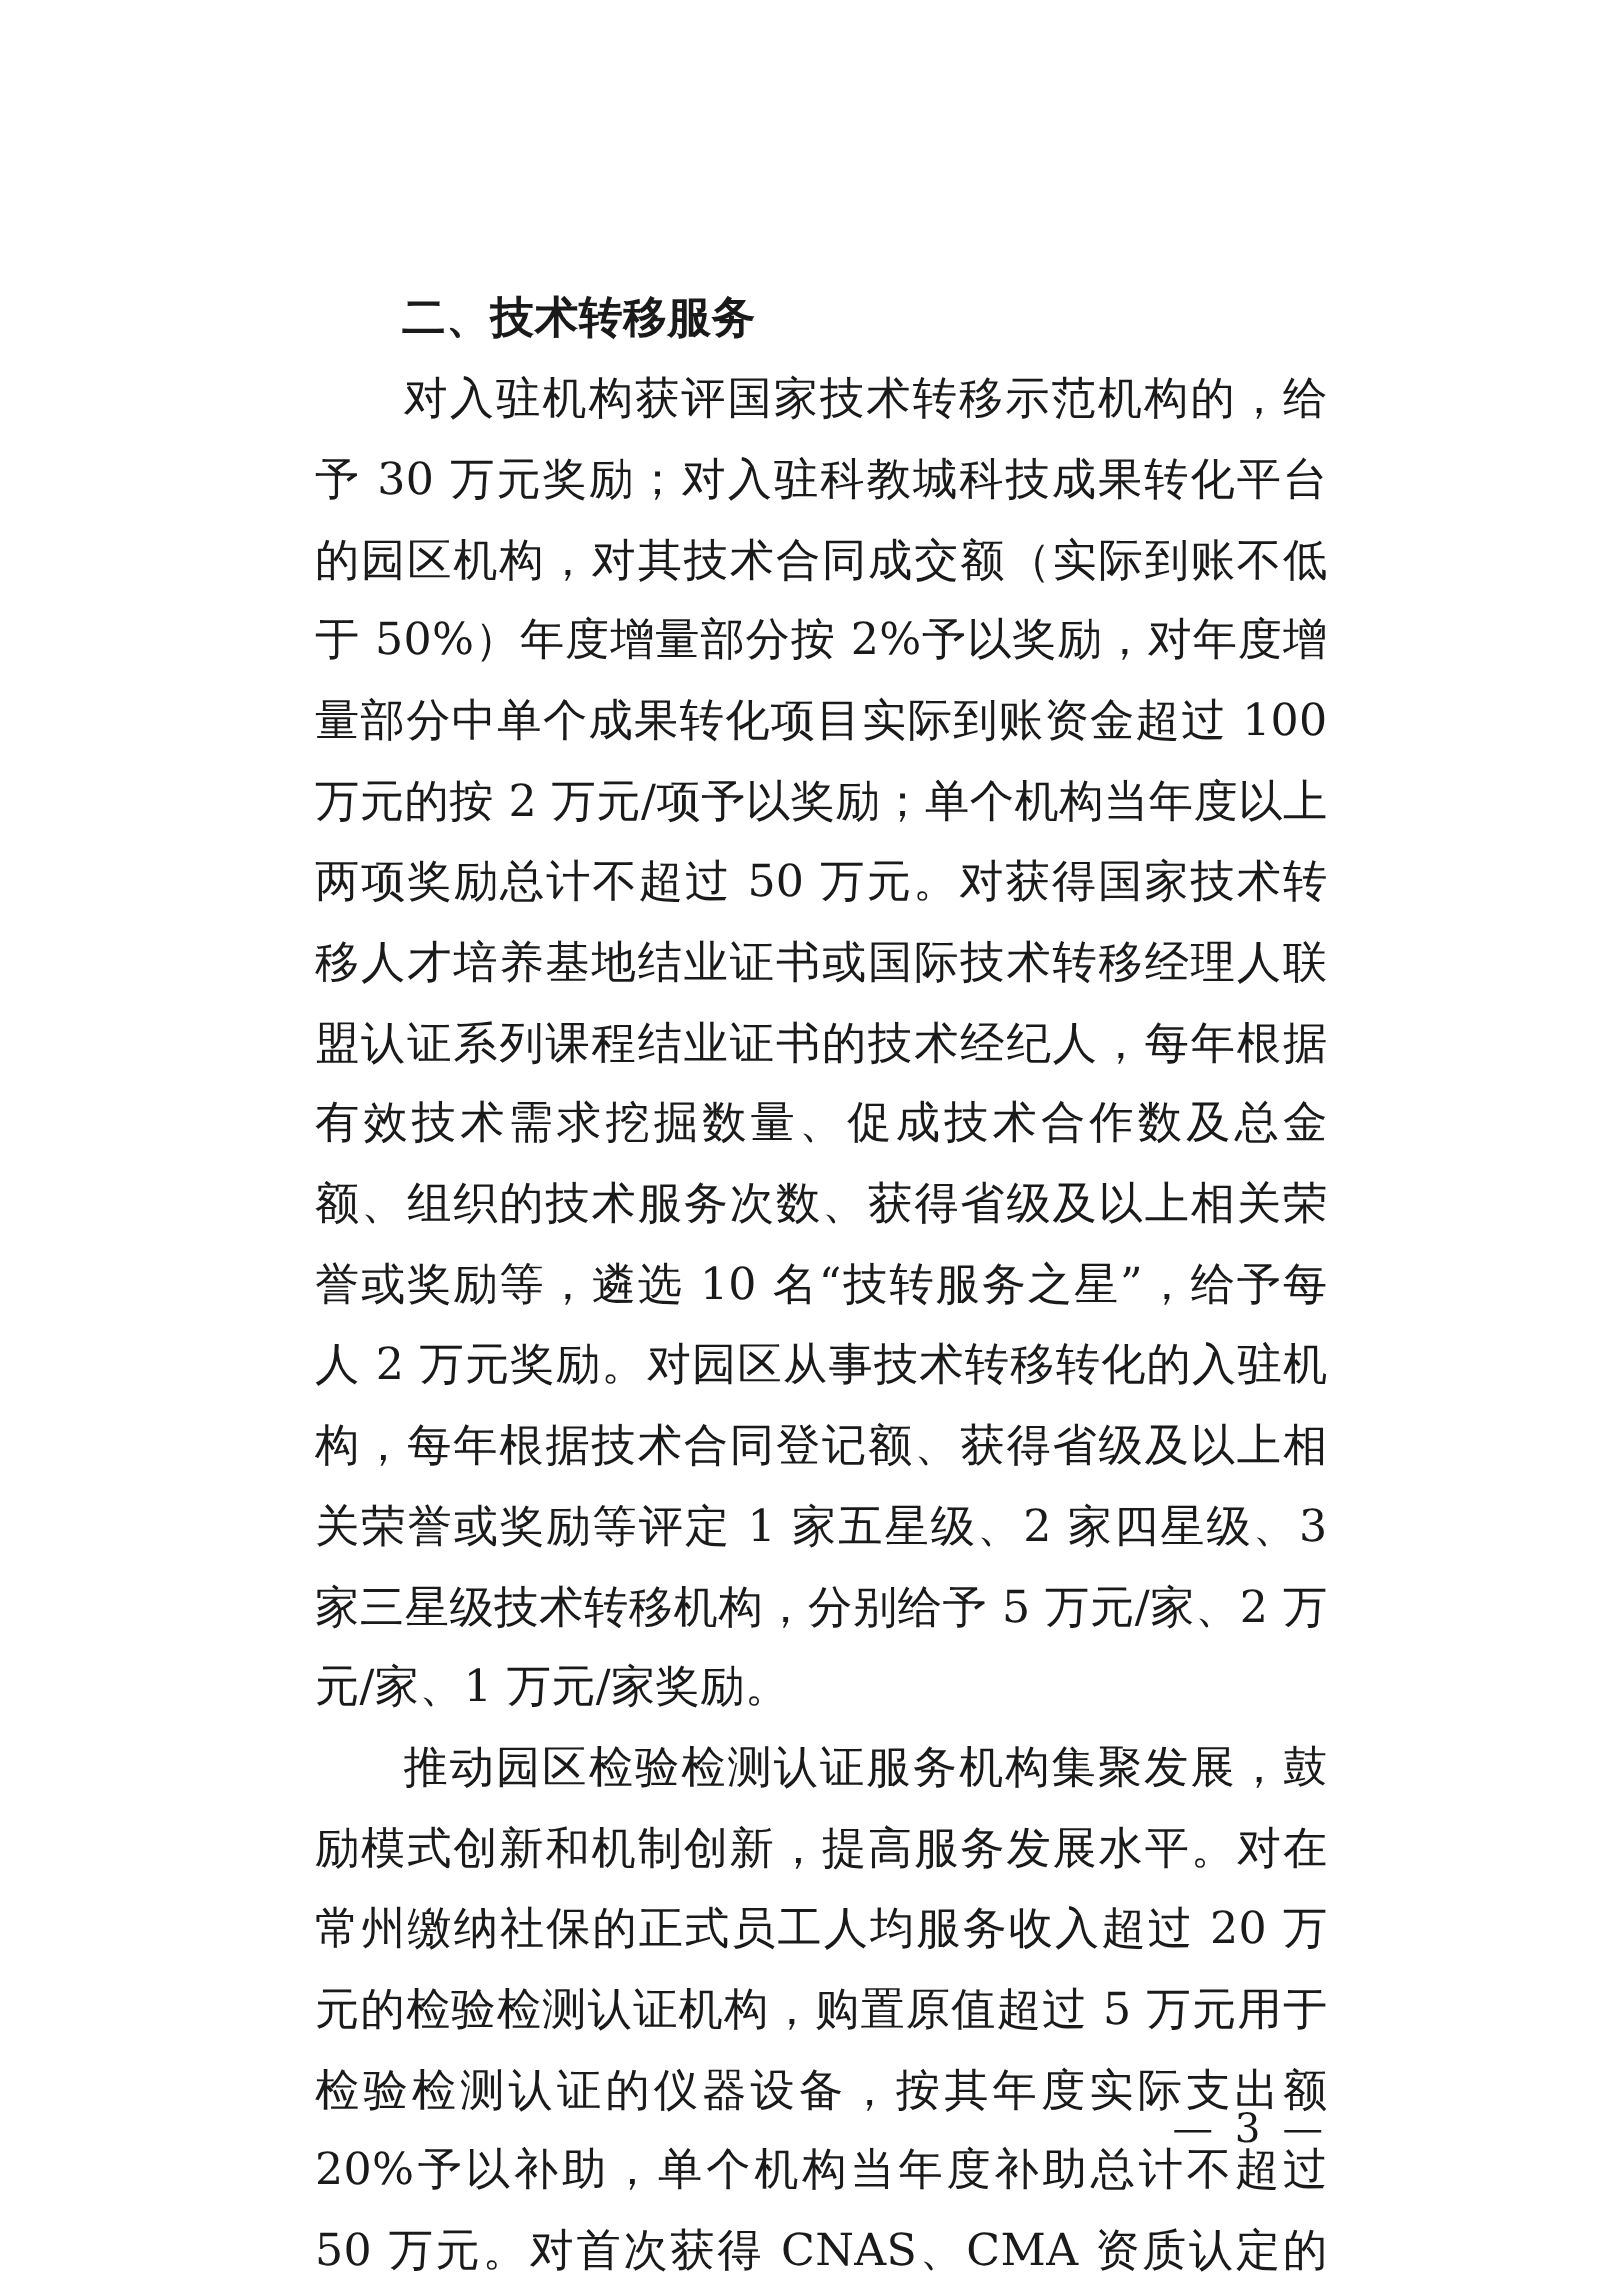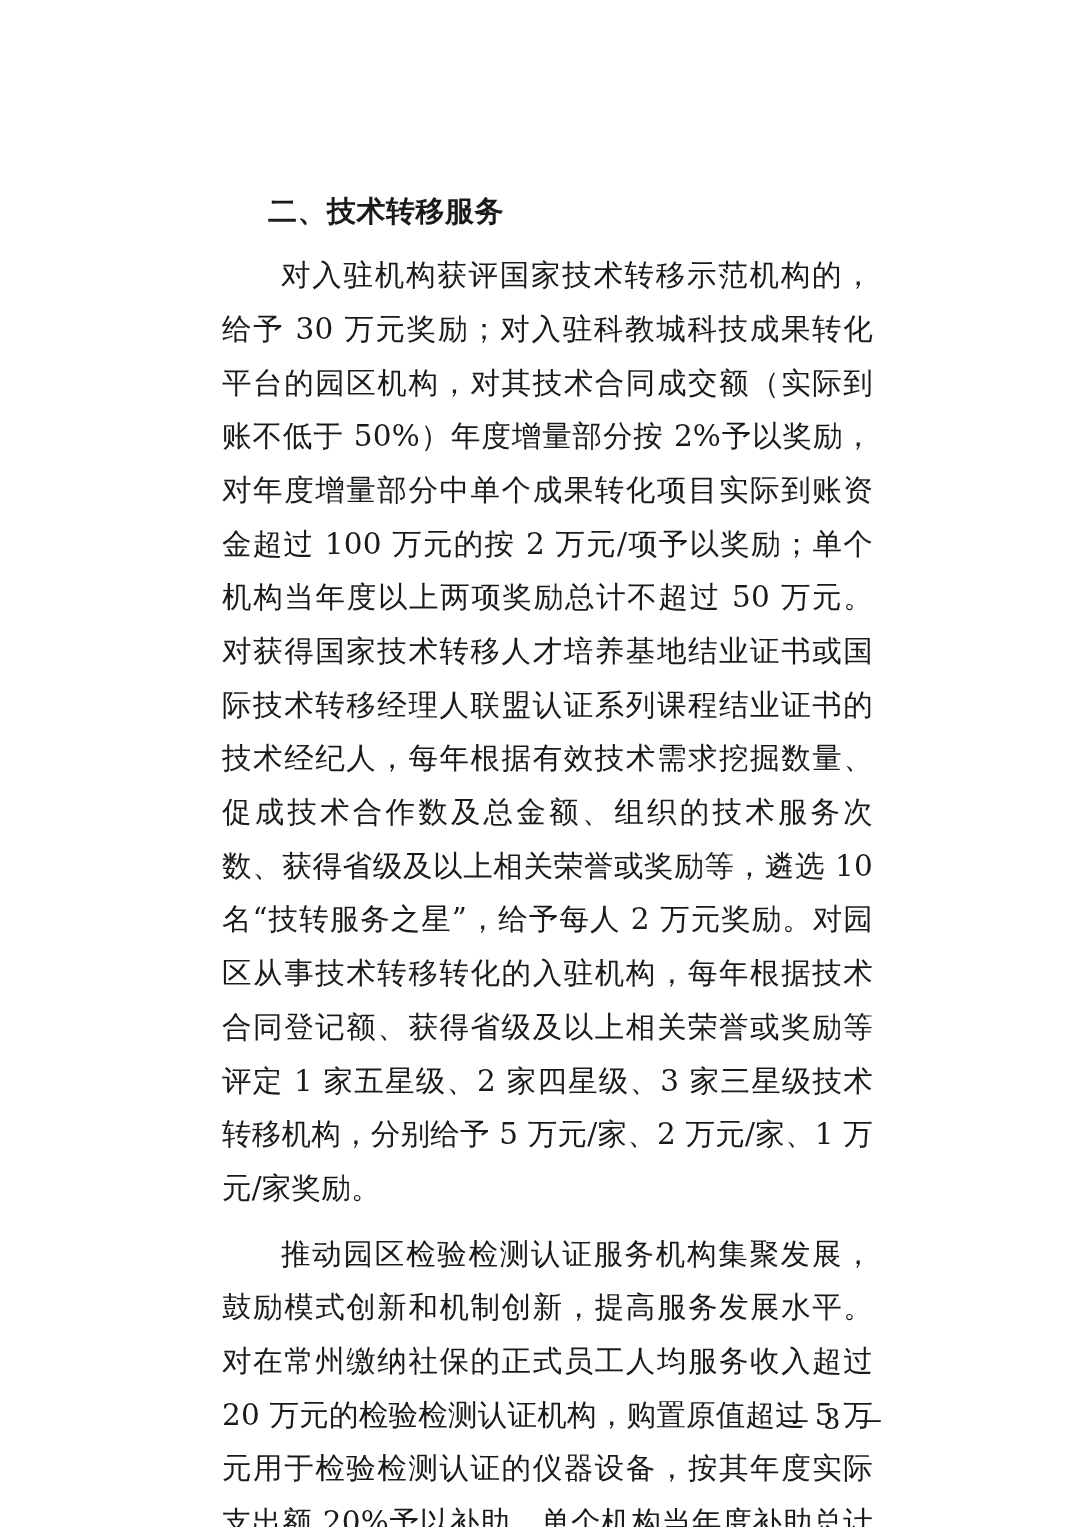--- a/index.html
+++ b/index.html
@@ -27,21 +27,21 @@
   .section-heading {
     font-family: "DejaVu Sans", "Liberation Sans", sans-serif;
     font-weight: bold;
     font-size: 29px;
     line-height: 1.8;
     text-indent: 2em;
     margin: 0 0 2px 0;
     letter-spacing: 0.5px;
   }
   .para {
-    margin: 12px;
+    margin: 0;
     text-indent: 2em;
     letter-spacing: 0.2px;
   }
   .para + .section-heading {
     margin-top: 6px;
   }
   .page-number {
     position: absolute;
     left: 0;
     right: 135px;

